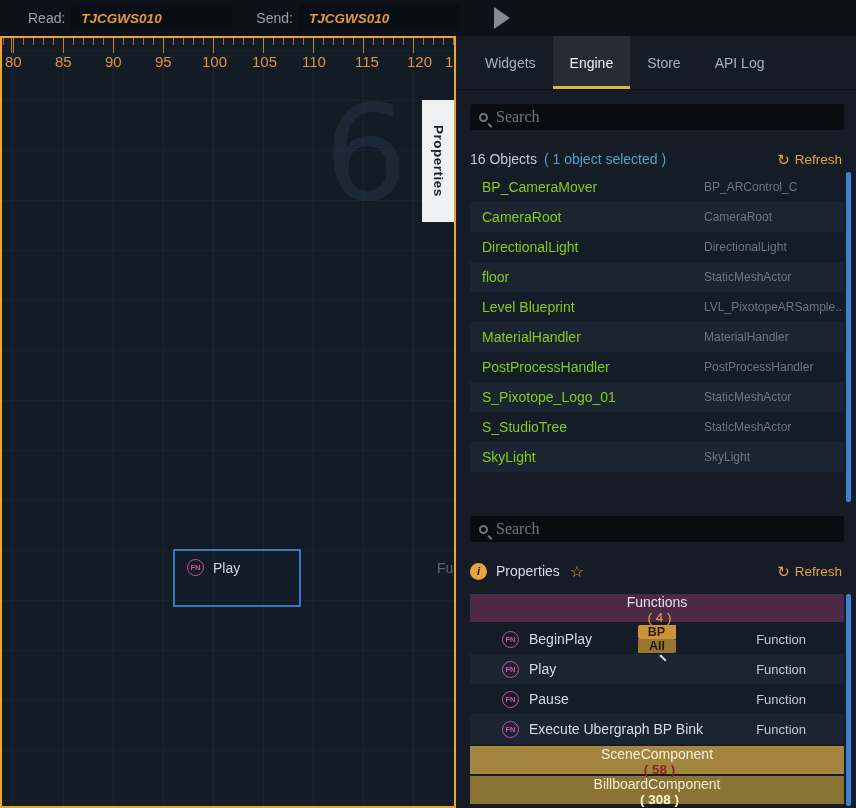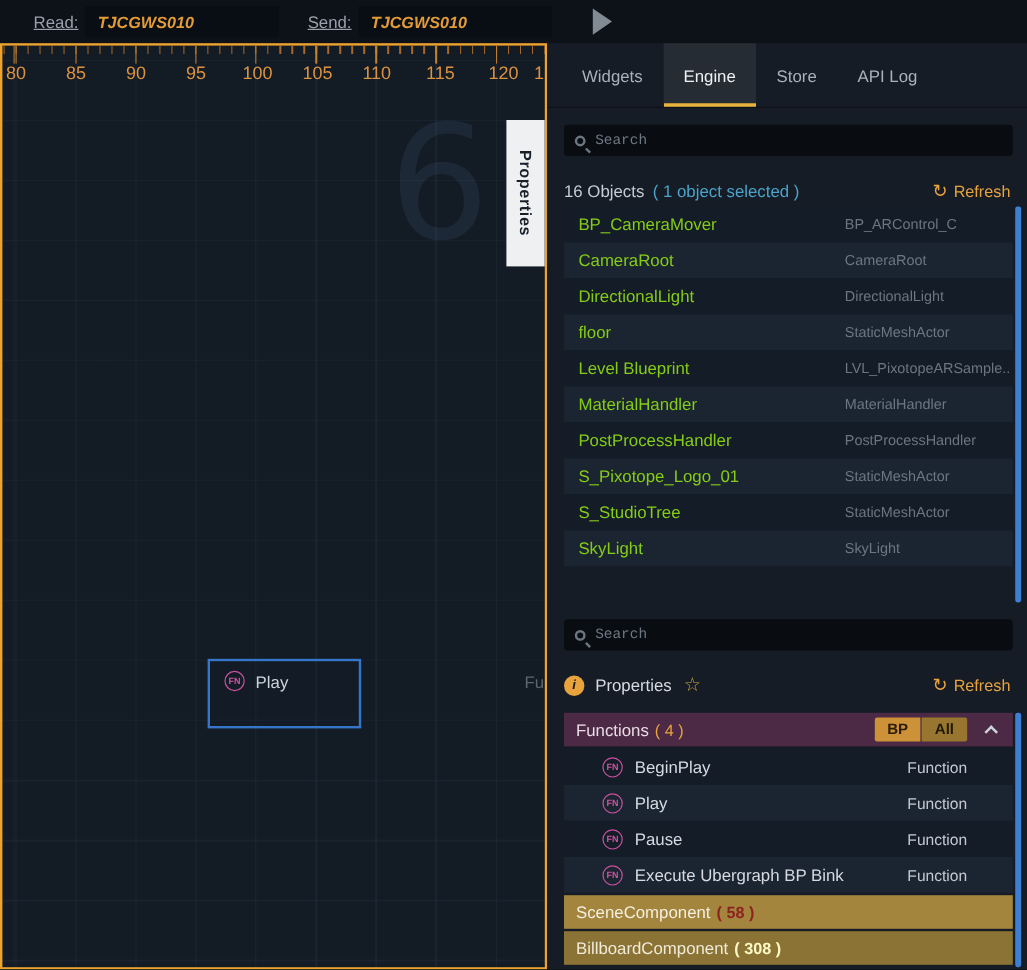--- a/index.html
+++ b/index.html
@@ -1,21 +1,21 @@
 <!DOCTYPE html>
 <html><head>
 <meta charset="utf-8">
 <style>
   * { margin:0; padding:0; box-sizing:border-box; }
   body { background:#0b1017; font-family:"Liberation Sans", sans-serif; }
   .app { position:relative; width:856px; height:808px; background:#0e141c; overflow:hidden; }
 
   
   .topbar { position:absolute; left:0; top:0; width:856px; height:36px; background:#0d1219; display:flex; align-items:center; }
-  .tb-label { color:#98a1ac; font-size:14px;text-decoration:underline; }
+  .tb-label { color:#98a1ac; font-size:14px; }
   .lbl-read { margin-left:28px; }
   .lbl-send { margin-left:24px; }
   .tb-input { width:161px; height:26px; background:#090e14; border:none; outline:none; color:#e39b36; font-style:italic; font-weight:bold; font-size:13.5px; padding:0 10px; margin-left:6px; font-family:"Liberation Sans", sans-serif; }
   .play-btn { margin-left:34px; width:0; height:0; border-left:16px solid #828a94; border-top:11px solid transparent; border-bottom:11px solid transparent; cursor:pointer; }
 
   
   .viewport { position:absolute; left:0; top:36px; width:456px; height:772px; background:#131b25; border:2px solid #eea32f; overflow:hidden; }
   .grid { position:absolute; inset:0;
     background-image:
       repeating-linear-gradient(to right, rgba(140,170,210,0.06) 0 1px, transparent 1px 50px),
@@ -39,21 +39,21 @@
   
   .panel { position:absolute; left:456px; top:36px; width:400px; height:772px; background:#151c26; }
   .tabs { position:absolute; top:0; left:0; right:0; height:54px; display:flex; align-items:stretch; padding-left:12px; border-bottom:1px solid rgba(0,0,0,0.35); }
   .tab { display:flex; align-items:center; padding:0 17px; color:#a9b2bc; font-size:14px; cursor:pointer; }
   .tab.active { background:#262c34; color:#eef1f4; box-shadow:inset 0 -3px 0 #e7b33c; }
 
   .search { position:absolute; left:14px; width:374px; height:26px; background:#090d12; border-radius:3px; display:flex; align-items:center; padding:0 9px; }
   .search1 { top:68px; } .search2 { top:480px; }
   .mag { width:9px; height:9px; border:2px solid #6d7681; border-radius:50%; position:relative; margin-right:8px; flex:none; }
   .mag::after { content:""; position:absolute; width:2px; height:5px; background:#6d7681; left:8px; top:8px; transform:rotate(-45deg); }
-  .search input { flex:1; background:transparent; border:none; outline:none; color:#aab2bc; font-size:12px; font-family:Liberation Mono, monospace; }
+  .search input { flex:1; background:transparent; border:none; outline:none; color:#aab2bc; font-size:16px; font-family:Liberation Serif, serif; }
   .search input::placeholder { color:#6e7782; }
 
   .obj-summary { position:absolute; top:110px; left:14px; right:14px; height:26px; display:flex; align-items:center; font-size:14px; }
   .count-text { color:#c6ccd4; }
   .selected-text { color:#4ba3c9; margin-left:7px; }
   .spacer { flex:1; }
   .refresh { display:flex; align-items:center; gap:5px; color:#e8a33d; font-size:13.5px; cursor:pointer; }
   .refresh-icon { font-size:15px; line-height:1; }
 
   .obj-list { position:absolute; top:136px; left:14px; width:374px; }
@@ -65,21 +65,21 @@
   .obj-type { width:138px; font-size:12px; color:#6c7581; white-space:nowrap; overflow:hidden; }
   .list-scroll { position:absolute; left:390px; top:136px; width:5px; height:330px; background:#3d7fd2; border-radius:2px; cursor:pointer; }
 
   .props-row { position:absolute; top:520px; left:14px; right:14px; height:30px; display:flex; align-items:center; }
   .info-icon { width:17px; height:17px; border-radius:50%; background:#e8a33d; color:#14181d; font-size:11px; font-weight:bold; font-style:italic;
     display:flex; align-items:center; justify-content:center; flex:none; }
   .props-title { margin-left:9px; color:#d6dbe2; font-size:14px; }
   .star { margin-left:10px; color:#c9a23f; font-size:16px; cursor:pointer; }
 
   .sections { position:absolute; top:558px; left:14px; width:374px; }
-  .sec-header { height:28px; display:flex; align-items:center; padding:0 10px; cursor:pointer; }
+  .sec-header { height:28px; display:flex; align-items:center; padding:0 10px; cursor:pointer;flex-direction:column; }
   .sec-header.functions { background:#4c2a45; }
   .sec-title { color:#e9dde6; font-size:14px; }
   .sec-count { color:#e8a33d; font-size:13.5px; margin-left:5px; }
   .bp-btn { width:38px; height:20px; background:#cd9138; color:#2a1c05; font-size:12.5px; font-weight:bold; display:flex; align-items:center; justify-content:center; border-radius:2px 0 0 2px; margin-right:1px; cursor:pointer; }
   .all-btn { width:38px; height:20px; background:#99762f; color:#201703; font-size:12.5px; font-weight:bold; display:flex; align-items:center; justify-content:center; border-radius:0 2px 2px 0; cursor:pointer; }
   .chev-up { width:8px; height:8px; border-left:2px solid #cfd4da; border-top:2px solid #cfd4da; transform:rotate(45deg); margin:4px 4px 0 16px; cursor:pointer; }
 
   .fn-list { margin-top:2px; }
   .fn-row { height:30px; display:flex; align-items:center; background:#141c28; padding-left:32px; padding-right:8px; cursor:pointer; }
   .fn-row:nth-child(even) { background:#1b2531; }

